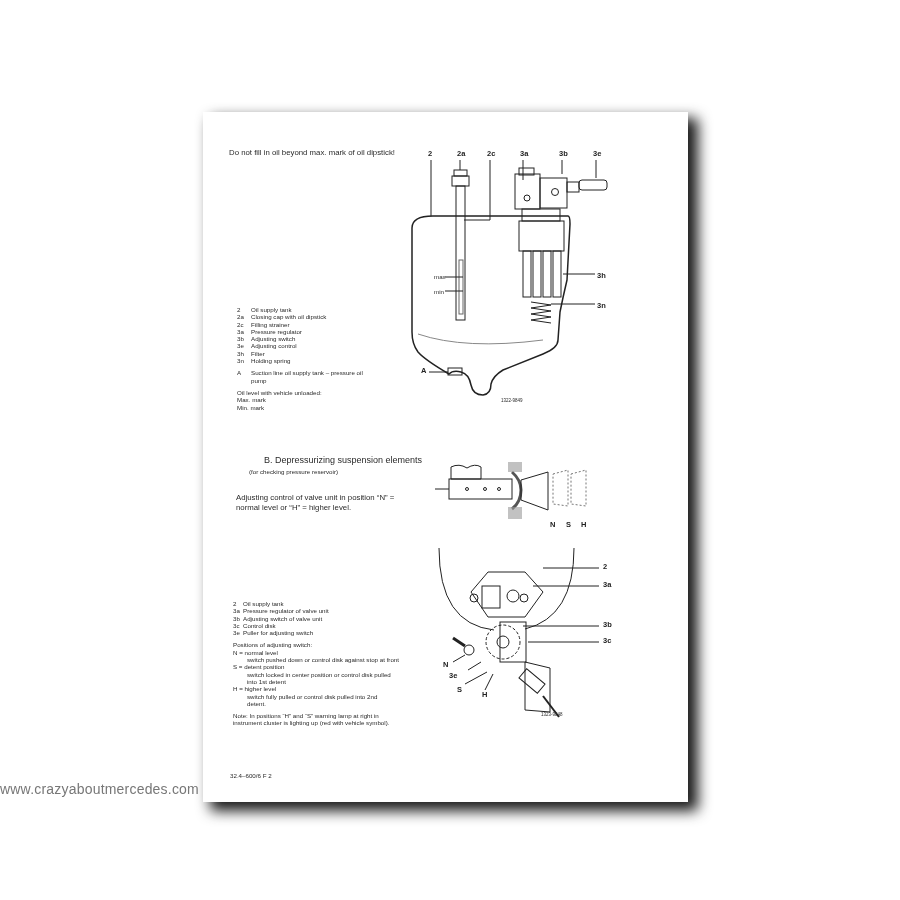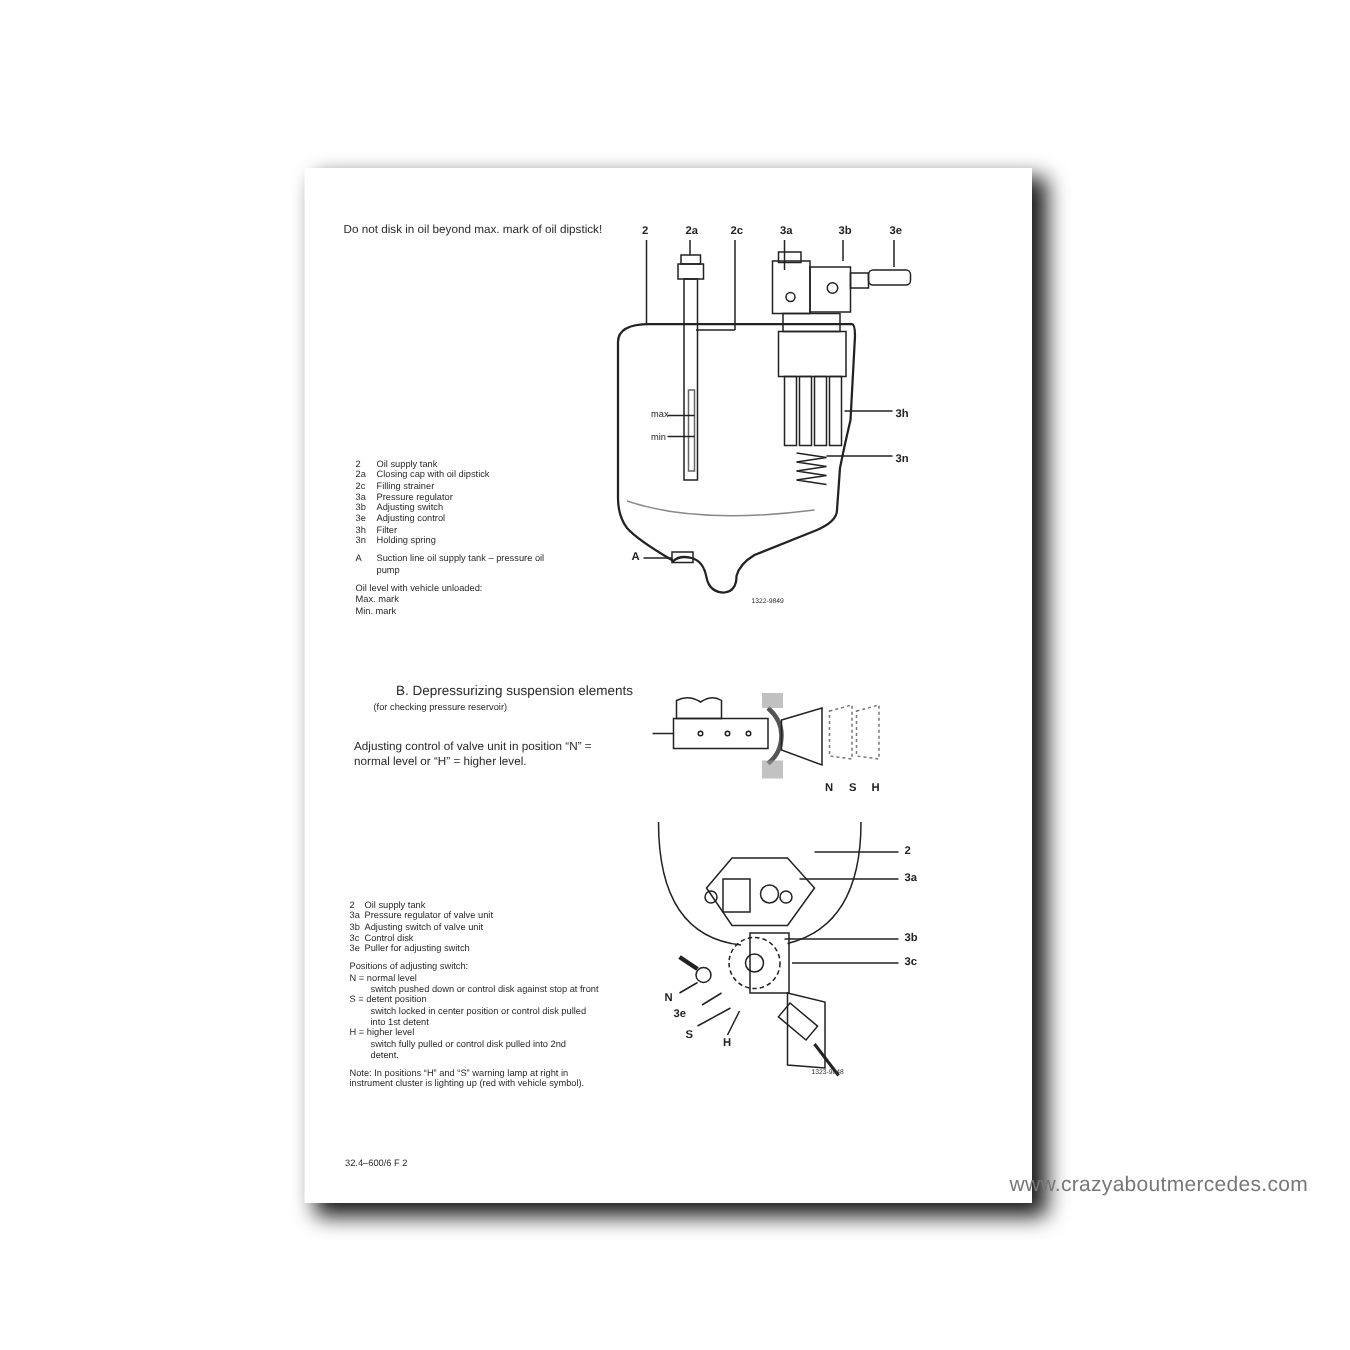--- a/index.html
+++ b/index.html
@@ -9,31 +9,31 @@
             background:#1a1a1a; filter:blur(7px); border-radius:4px; }
   .page { position:absolute; left:203px; top:112px; width:485px; height:690px; background:#fff; }
   .t { position:absolute; white-space:nowrap; color:#2a2a2a; }
   .small { font-size:6.2px; line-height:7.3px; }
   .med { font-size:7.8px; line-height:10px; }
   .head { font-size:9px;padding-left:28px; }
   .label { position:absolute; font-size:7.5px; font-weight:bold; color:#222; }
   .legend div { white-space:nowrap; }
   .legend .k { display:inline-block; width:14px; }
   .indent { padding-left:14px; }
-  .watermark { position:absolute; left:0; width:872px; top:781px; text-align:right;
+  .watermark { position:absolute; left:0; width:872px; top:781px; text-align:left;
                font-size:14px; color:#777; letter-spacing:0.2px; }
   svg { position:absolute; }
 </style>
 </head>
 <body>
 
 <div class="shadow"></div>
 <div class="page">
 
-  <div class="t med" style="left:26px; top:36px;">Do not disk in oil beyond max. mark of oil dipstick!</div>
+  <div class="t med" style="left:26px; top:36px;">Do not fill in oil beyond max. mark of oil dipstick!</div>
 
   <div class="label" style="left:225px; top:37px;">2</div>
   <div class="label" style="left:254px; top:37px;">2a</div>
   <div class="label" style="left:284px; top:37px;">2c</div>
   <div class="label" style="left:317px; top:37px;">3a</div>
   <div class="label" style="left:356px; top:37px;">3b</div>
   <div class="label" style="left:390px; top:37px;">3e</div>
   <div class="label" style="left:394px; top:159px;">3h</div>
   <div class="label" style="left:394px; top:189px;">3n</div>
   <div class="label" style="left:218px; top:254px;">A</div>

